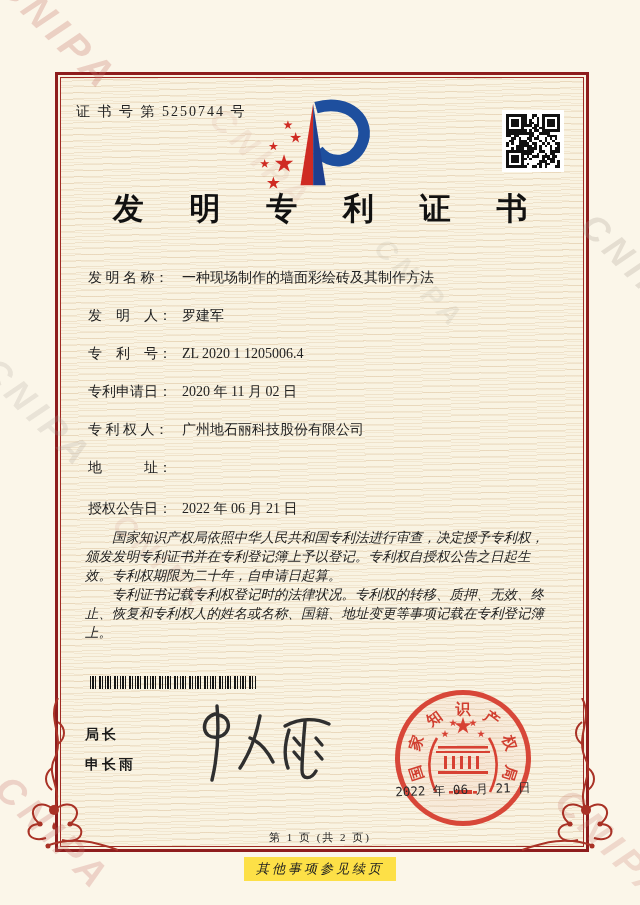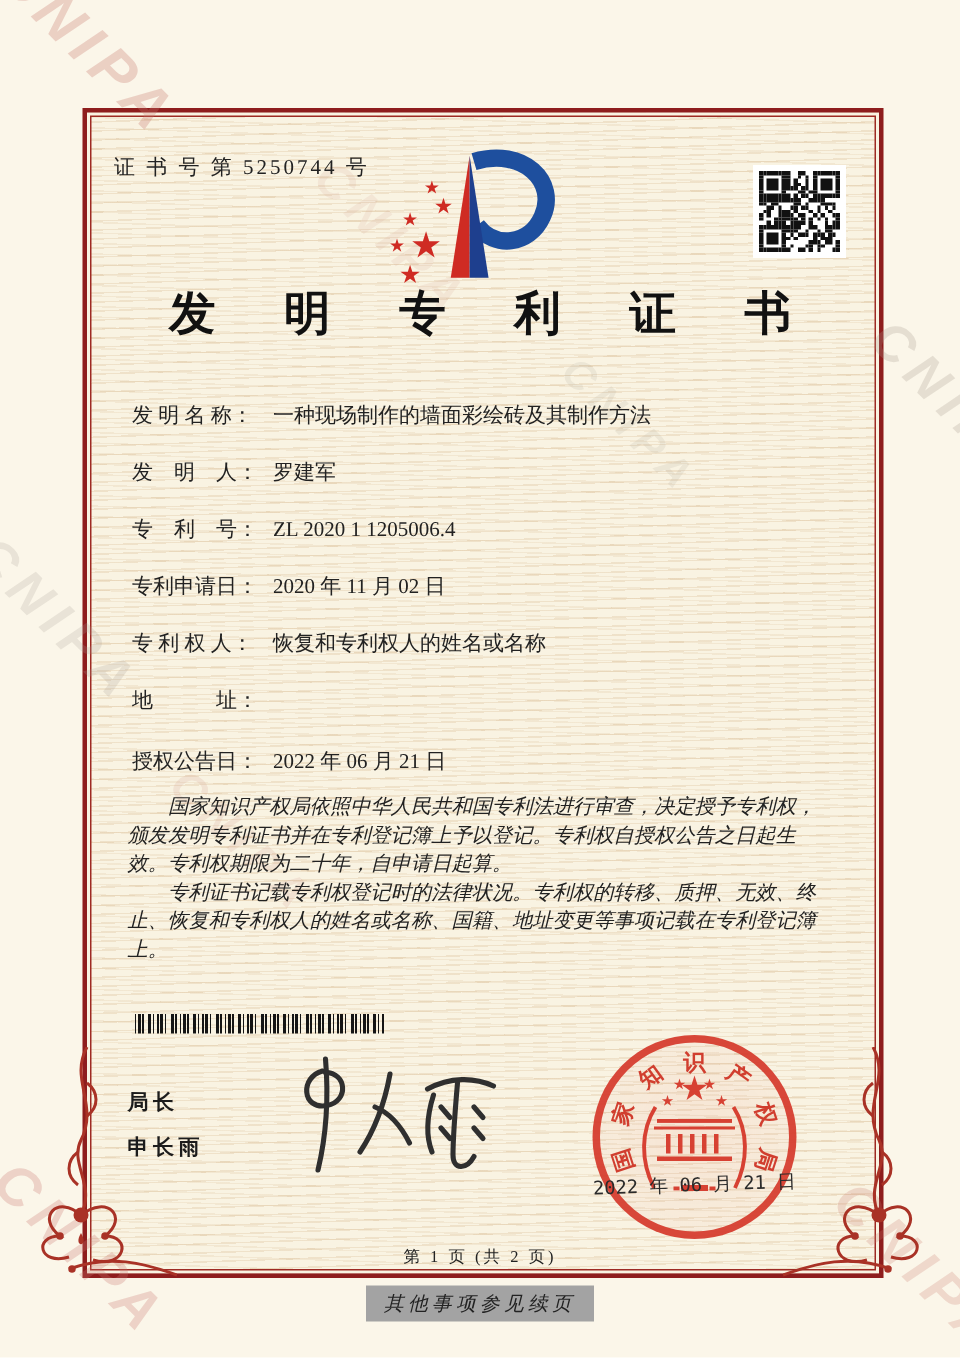--- a/index.html
+++ b/index.html
@@ -41,21 +41,21 @@
   .seal-ring{position:absolute;inset:0;border:5px solid rgba(213,56,42,.92);border-radius:50%;
              background:radial-gradient(circle, rgba(217,57,43,.08), rgba(217,57,43,.02));}
   .seal-text{position:absolute;inset:0;}
   .sc{position:absolute;left:50%;top:50%;width:16px;height:18px;margin-left:-8px;margin-top:-9px;
       font-size:15px;font-weight:700;color:rgba(207,53,38,.95);text-align:center;line-height:18px;}
   .seal-emblem{position:absolute;left:29px;top:22px;}
   .seal-date{position:absolute;left:-6px;right:-6px;top:92px;text-align:center;font-size:12.5px;
              color:#2b2b2b;font-family:"DejaVu Sans Mono",monospace;transform:rotate(-2deg);
              white-space:nowrap;}
   .page-no{position:absolute;left:0;right:0;top:830px;text-align:center;font-size:11px;letter-spacing:2px;}
-  .note{position:absolute;left:50%;top:857px;transform:translateX(-50%);background:#a3a3a3;
+  .note{position:absolute;left:50%;top:857px;transform:translateX(-50%);background:#fde047;
         padding:3px 12px;font-size:13px;letter-spacing:3px;font-style:italic;}
   .flourish{position:absolute;pointer-events:none;}
   .logo{position:absolute;left:250px;top:98px;}
 </style>
 </head>
 <body>
 
 <div class="page">
 
   <div class="frame"></div>
@@ -544,21 +544,21 @@
   <div class="field" style="left:88px;top:344px">
     <span class="lb">专　利　号：</span>
     <span class="val">ZL 2020 1 1205006.4</span>
   </div>
   <div class="field" style="left:88px;top:382px">
     <span class="lb">专利申请日：</span>
     <span class="val">2020 年 11 月 02 日</span>
   </div>
   <div class="field" style="left:88px;top:420px">
     <span class="lb">专 利 权 人：</span>
-    <span class="val">恢复和专利权人的姓名或名称</span>
+    <span class="val">广州地石丽科技股份有限公司</span>
   </div>
   <div class="field" style="left:88px;top:458px">
     <span class="lb">地　　　址：</span>
   </div>
   <div class="field" style="left:88px;top:499px">
     <span class="lb">授权公告日：</span>
     <span class="val">2022 年 06 月 21 日</span>
   </div>
 
   <div class="paras">

